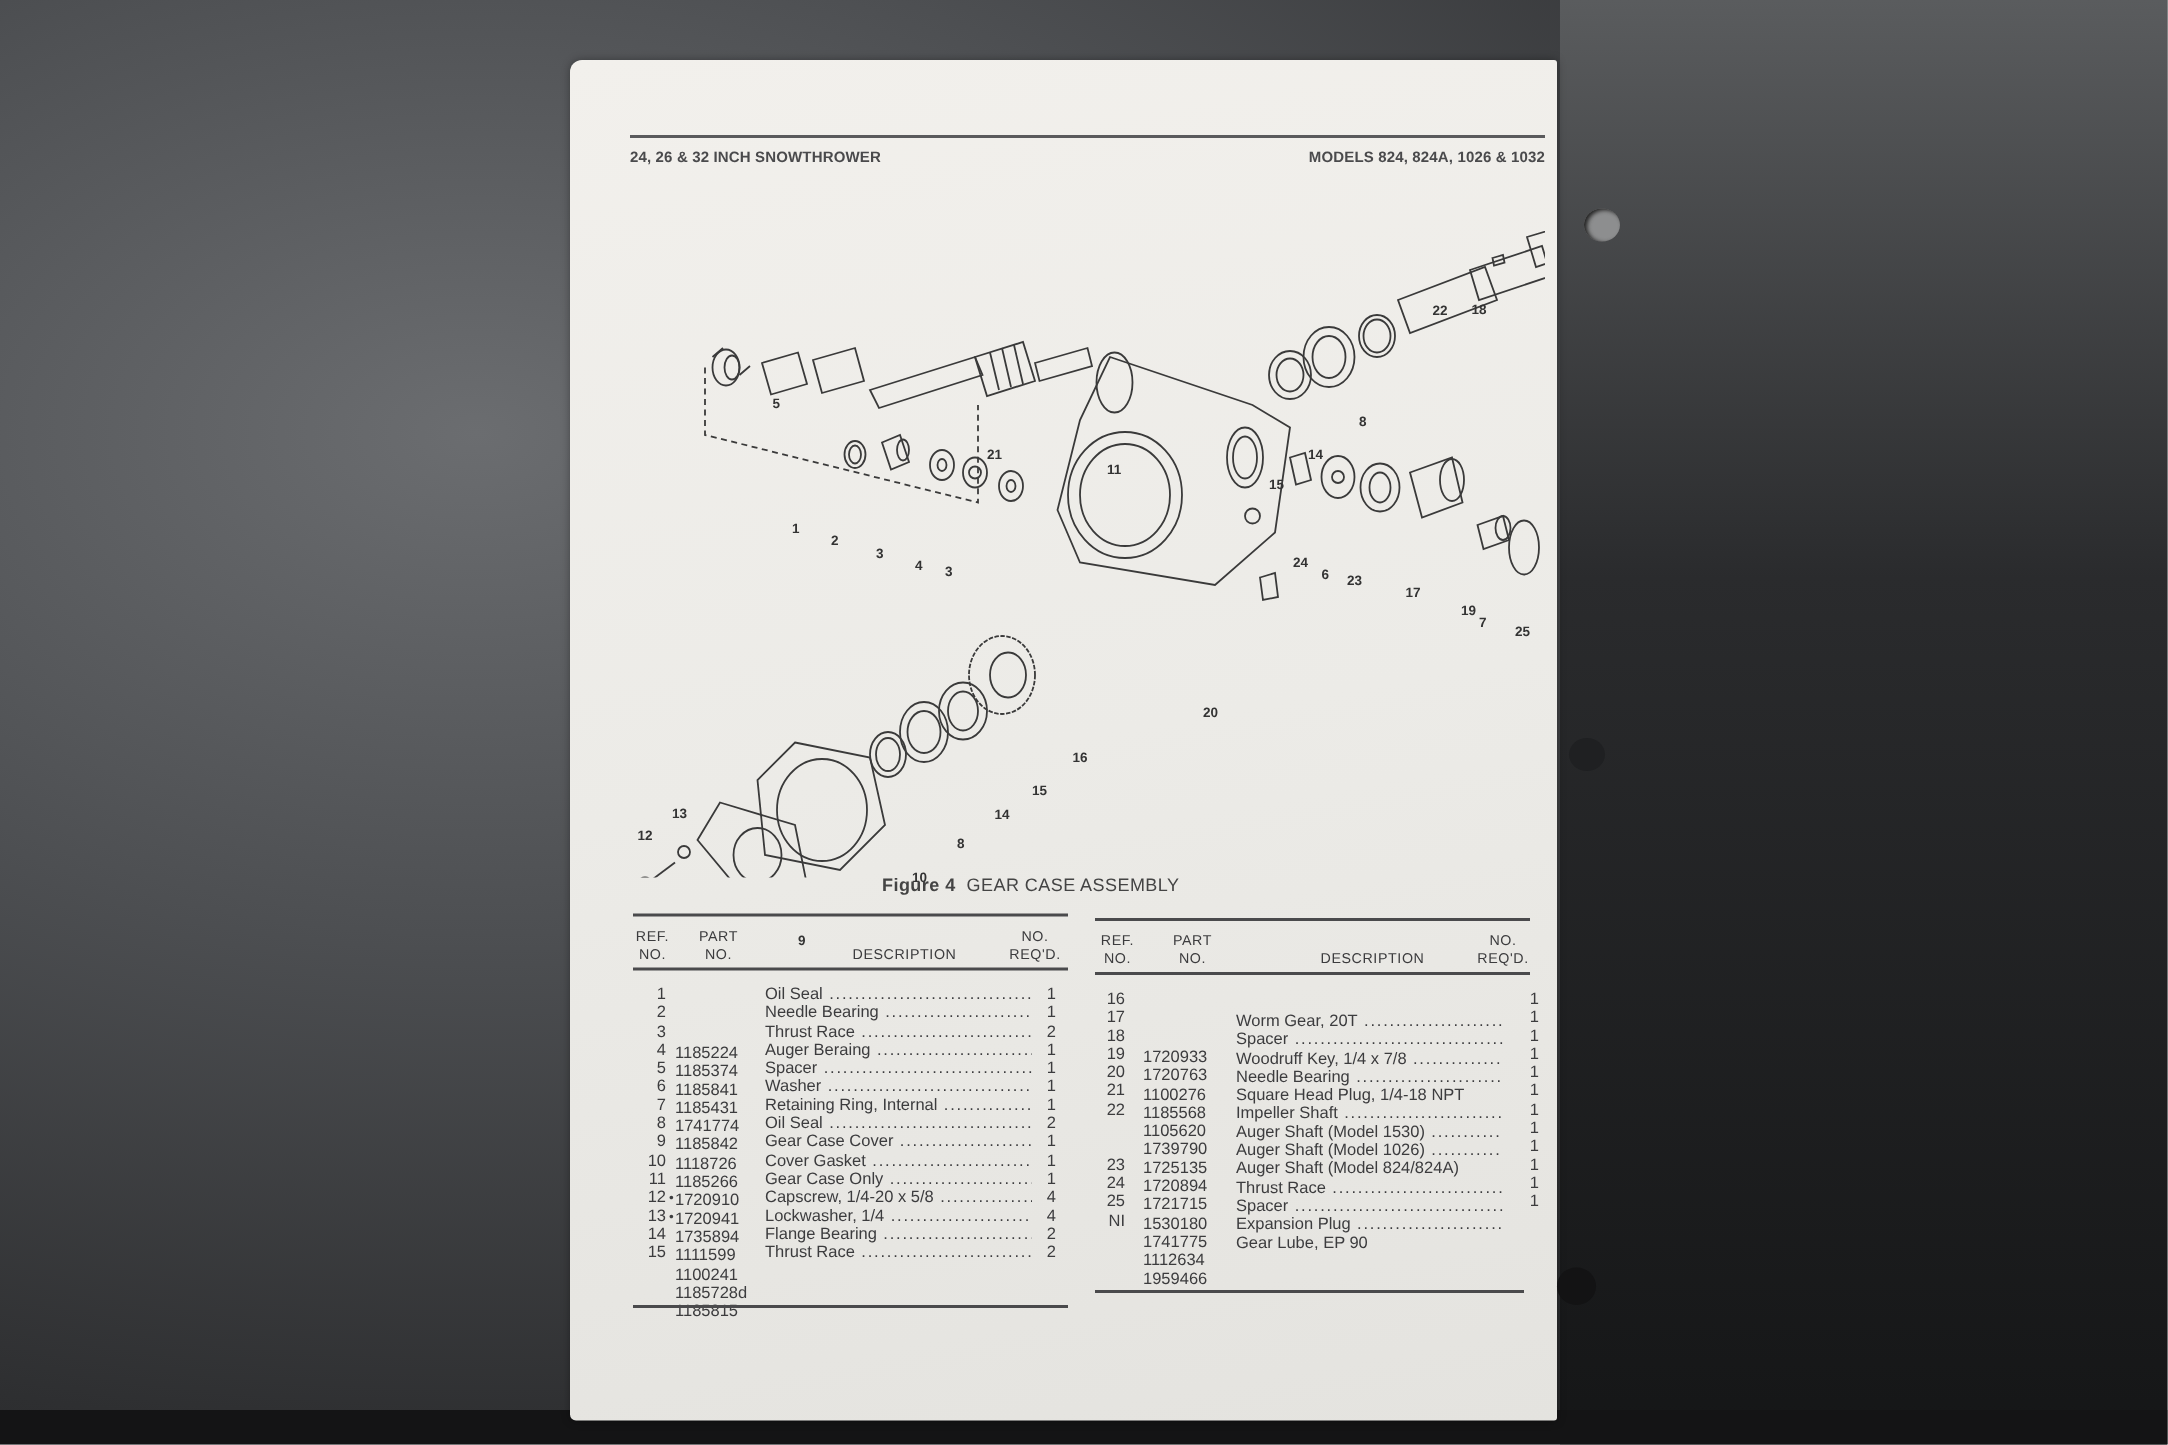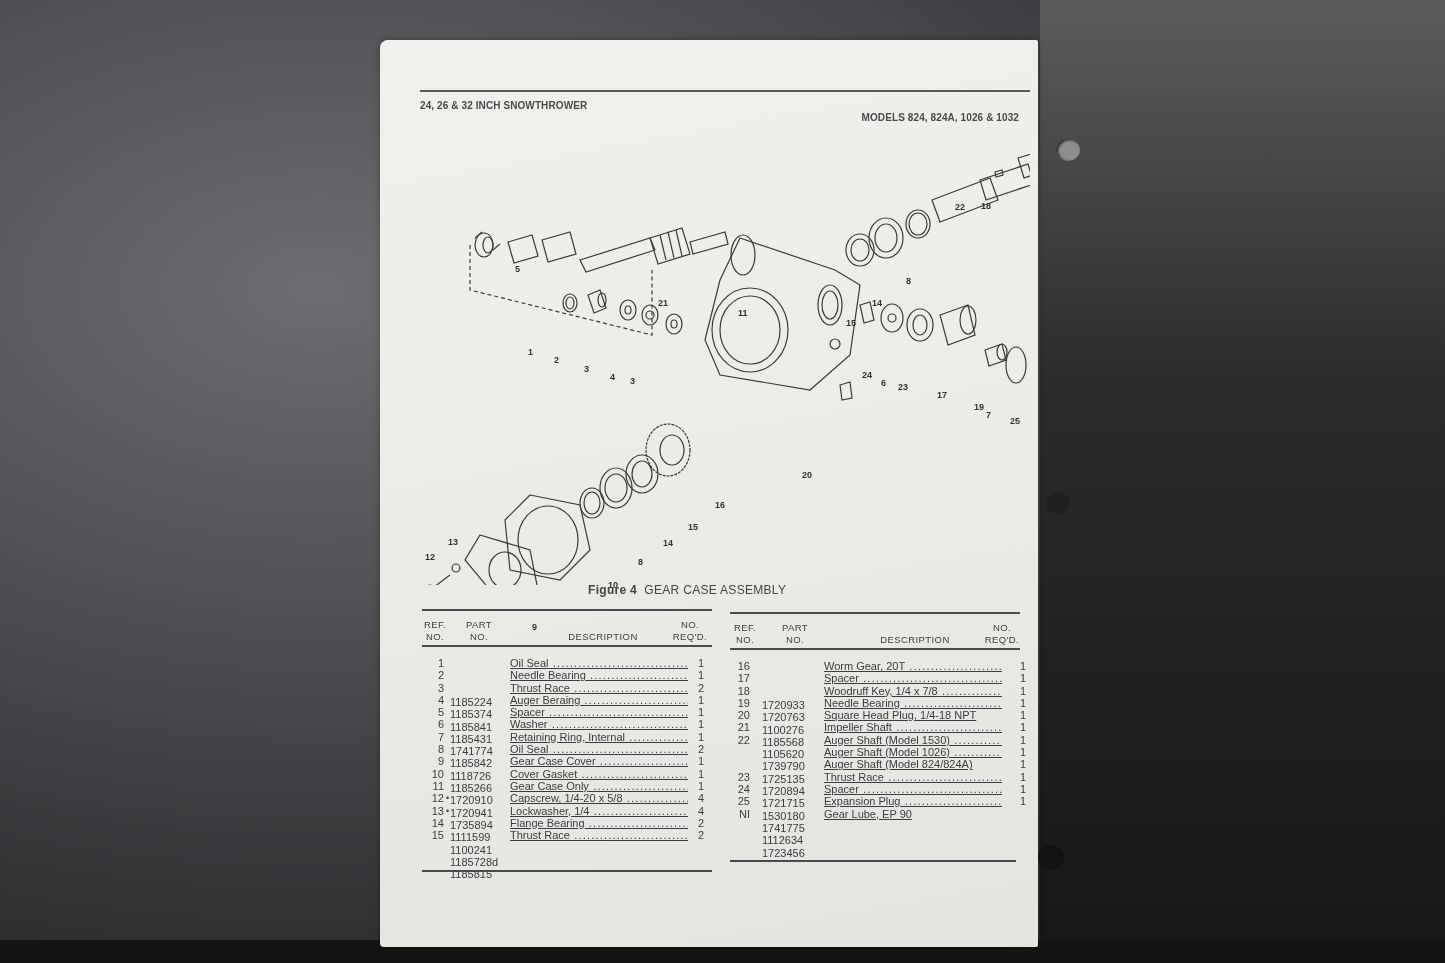--- a/index.html
+++ b/index.html
@@ -20,21 +20,21 @@
     background: linear-gradient(170deg, #f2f0ec 0%, #ecebe7 50%, #e4e3df 100%);
     border-radius:8px 2px 2px 4px;
     box-shadow: 0 0 6px rgba(0,0,0,0.35);
     color:#3f3f40;
   }
   .top-rule { position:absolute; left:40px; top:50px; width:610px; height:2px; background:#5a5a5c; }
   .hdr-left, .hdr-right {
     position:absolute; top:60px; font-weight:bold; font-size:10px; color:#4a4a4c; letter-spacing:0.1px;
   }
   .hdr-left { left:40px; }
-  .hdr-right { right:19px;margin-top:12px; }
+  .hdr-right { right:8px; }
   .hole { position:absolute; border-radius:50%; }
   .hole1 { left:676px; top:99px; width:24px; height:22px; background:#8d8e8f; box-shadow: inset 2px 1px 3px #222; }
   .hole2 { left:666px; top:452px; width:24px; height:22px; background:#1f2022; }
   .hole3 { left:658px; top:805px; width:26px; height:25px; background:#131314; }
 
   
   .diagram { position:absolute; left:40px; top:110px; width:610px; height:435px; }
   .callout { position:absolute; font-size:9px; font-weight:bold; color:#333; font-family:"Liberation Sans Narrow","Liberation Sans", sans-serif; }
   .fig-caption { position:absolute; left:208px; top:543px; font-size:12px; color:#444; letter-spacing:0.3px; }
   .fig-caption b { font-weight:bold;margin-top:17px; }
@@ -44,27 +44,27 @@
   .tbl.left { left:42px; width:290px; }
   .tbl.right { left:350px; width:290px; }
   .tbl .rule { height:2px; background:#4a4a4c; }
   .tbl .hdr { position:relative; height:34px; font-size:9.5px; letter-spacing:0.4px; }
   .tbl .hdr span { position:absolute; text-align:center; line-height:12px; }
   .rows { margin-top:10px; }
   .row { position:relative; height:12.3px; line-height:12.3px; white-space:nowrap; }
   .row .ref { position:absolute; left:0; width:22px; text-align:right; }
   .row .dot { position:absolute; left:24px; width:6px; font-size:9px; }
   .row .part { position:absolute; left:28px;margin-top:39px; }
-  .row .desc { position:absolute; left:88px; width:178px; overflow:hidden;text-decoration:underline; }
+  .row .desc { position:absolute; left:88px; width:178px; overflow:hidden; }
   .row .desc::after { content:" ......................................................................"; letter-spacing:1.2px; }
   .row .desc.nodots::after { content:""; }
   .row .qty { position:absolute; right:8px; width:10px; text-align:right; background:transparent; }
   .tbl.right .row .ref { width:20px; }
   .tbl.right .row .part { left:32px; }
-  .tbl.right .row .desc { left:94px; width:178px; }
+  .tbl.right .row .desc { left:94px; width:178px;margin-top:15px; }
   .tbl.right .row .qty { right:-6px; }
   .bottom-rule { position:absolute; top:830px; height:1.5px; background:#4a4a4c; }
   .footnote { position:absolute; left:44px; top:836px; width:270px; font-size:11px; line-height:13px; color:#3c3c3e; }
 </style>
 </head>
 <body>
 
 <div class="bg-dark-right"></div>
 <div class="bg-dark-bottom"></div>
 
@@ -384,21 +384,21 @@
           <span class="qty">1</span>
         </div>
       <div class="row">
           <span class="ref">25</span>
           <span class="part">1112634</span>
           <span class="desc">Expansion Plug</span>
           <span class="qty">1</span>
         </div>
       <div class="row">
           <span class="ref">NI</span>
-          <span class="part">1723456</span>
+          <span class="part">1959466</span>
           <span class="desc nodots">Gear Lube, EP 90</span>
           <span class="qty"></span>
         </div>
     </div>
   </div>
 
   <div class="bottom-rule" style="left:42px;width:290px"></div>
   <div class="bottom-rule" style="left:350px;width:286px;top:820px"></div>
 
 </div>

